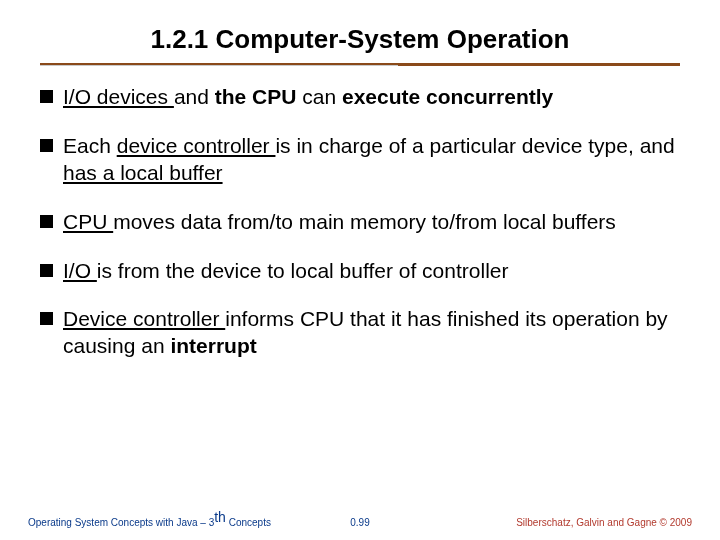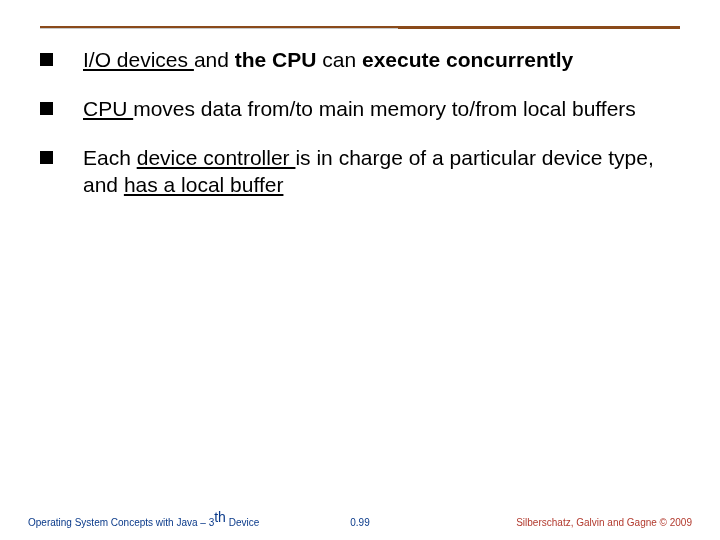--- a/index.html
+++ b/index.html
@@ -38,21 +38,20 @@
   .content {
     margin-top: 18px;
   }
   .bullet-item {
     display: flex;
     align-items: flex-start;
     margin-bottom: 22px;
     font-size: 21px;
     line-height: 1.28;
     color: #000;
-    gap: 20px;
   }
   .bullet-square {
     flex: 0 0 auto;
     width: 13px;
     height: 13px;
     background: #000;
     margin-top: 6px;
     margin-right: 10px;
   }
   .bullet-text { flex: 1 1 auto; }
@@ -72,39 +71,48 @@
   .footer-left { color: #0a3a8a; }
   .footer-left .sup { font-size: 14px; vertical-align: super; }
   .footer-center { color: #0a3a8a; position: absolute; left: 50%; transform: translateX(-50%); }
   .footer-right { color: #b23a2e; }
 </style>
 </head>
 <body>
 
 <div class="slide">
 
+  <div class="title">1.2.1 Computer-System Operation</div>
   <div class="title-rule"></div>
   <div class="title-rule-shadow"></div>
 
   <div class="content" id="content">
       <div class="bullet-item">
         <div class="bullet-square"></div>
         <div class="bullet-text"><span class="u">I/O devices </span><span class="">and</span><span class="b"> the CPU </span><span class="">can</span><span class="b"> execute concurrently</span></div>
       </div>
       <div class="bullet-item">
         <div class="bullet-square"></div>
+        <div class="bullet-text"><span class="">Each </span><span class="u">device controller </span><span class="">is in charge of a particular device type, and </span><span class="u">has a local buffer</span></div>
+      </div>
+      <div class="bullet-item">
+        <div class="bullet-square"></div>
         <div class="bullet-text"><span class="u">CPU </span><span class="">moves data from/to main memory to/from local buffers</span></div>
       </div>
       <div class="bullet-item">
         <div class="bullet-square"></div>
-        <div class="bullet-text"><span class="">Each </span><span class="u">device controller </span><span class="">is in charge of a particular device type, and </span><span class="u">has a local buffer</span></div>
+        <div class="bullet-text"><span class="u">I/O </span><span class="">is from the device to local buffer of controller</span></div>
+      </div>
+      <div class="bullet-item">
+        <div class="bullet-square"></div>
+        <div class="bullet-text"><span class="u">Device controller </span><span class="">informs CPU that it has finished its operation by causing an </span><span class="b">interrupt</span></div>
       </div>
     </div>
 
   <div class="footer">
     <div class="footer-left">
-      <span>Operating System Concepts  with Java – 3</span><span class="sup">th</span><span> Device</span>
+      <span>Operating System Concepts  with Java – 3</span><span class="sup">th</span><span> Concepts</span>
     </div>
     <div class="footer-center">0.99</div>
     <div class="footer-right">Silberschatz, Galvin and Gagne © 2009</div>
   </div>
 
 </div>
 
 </body></html>

